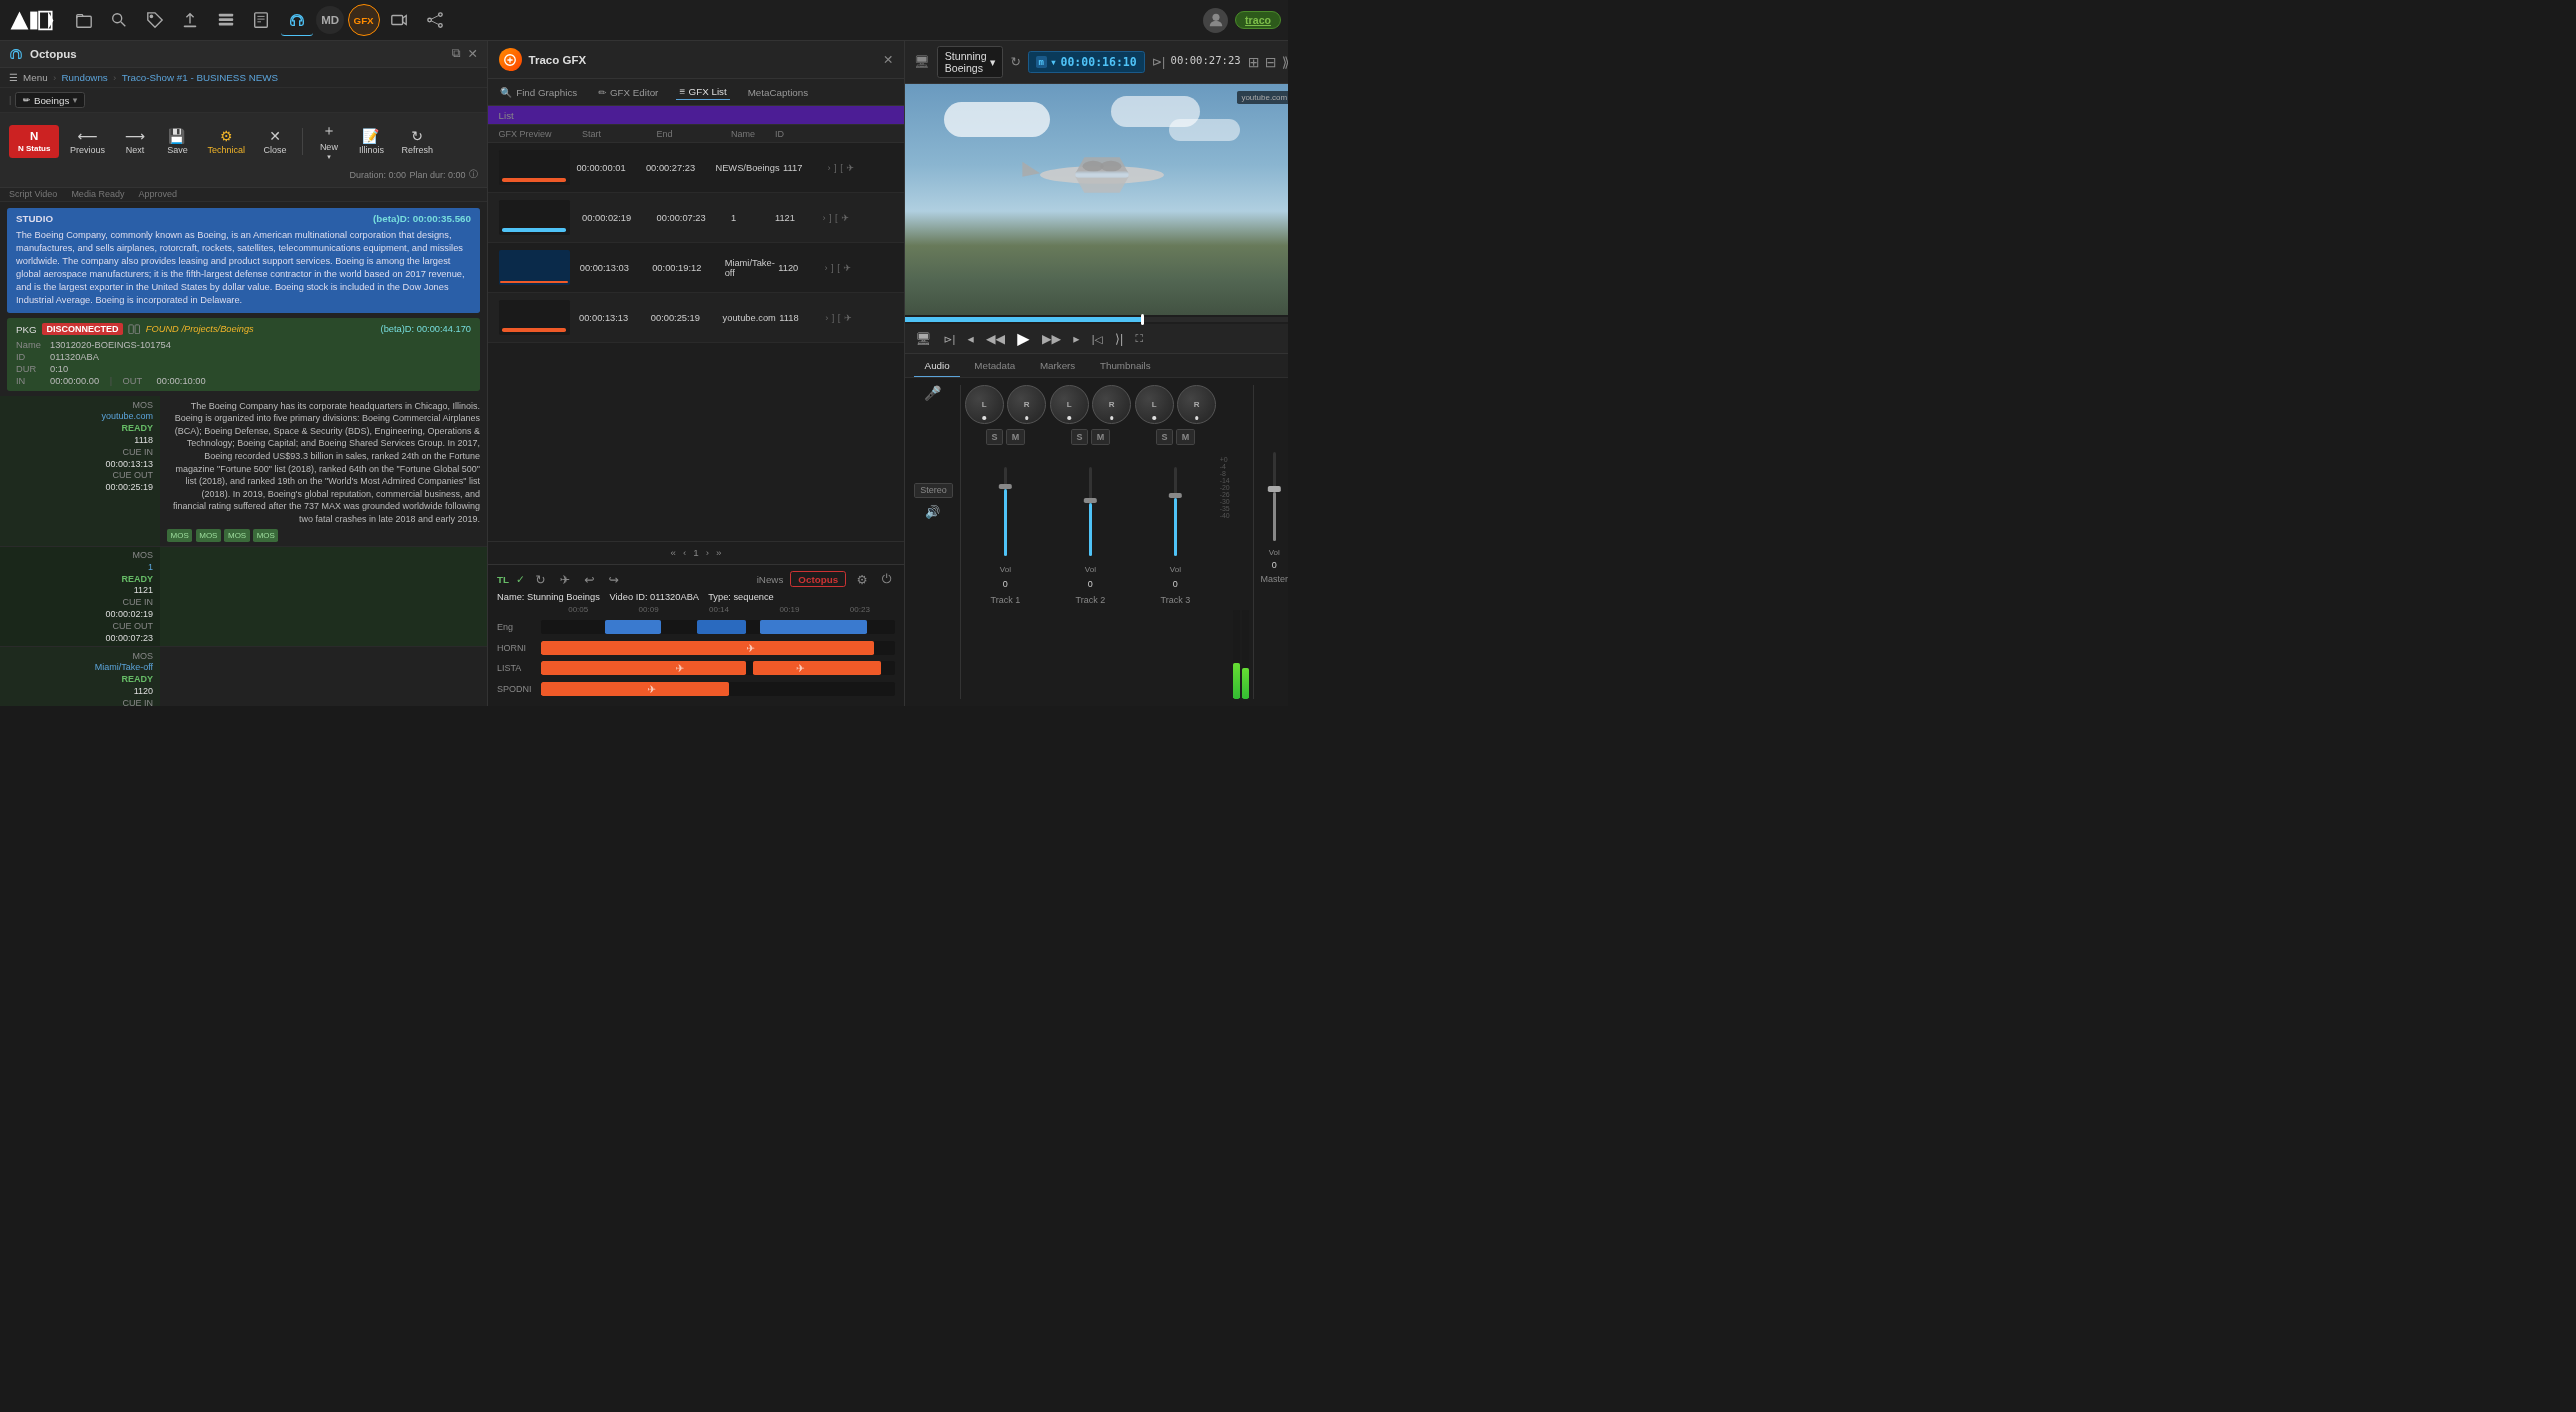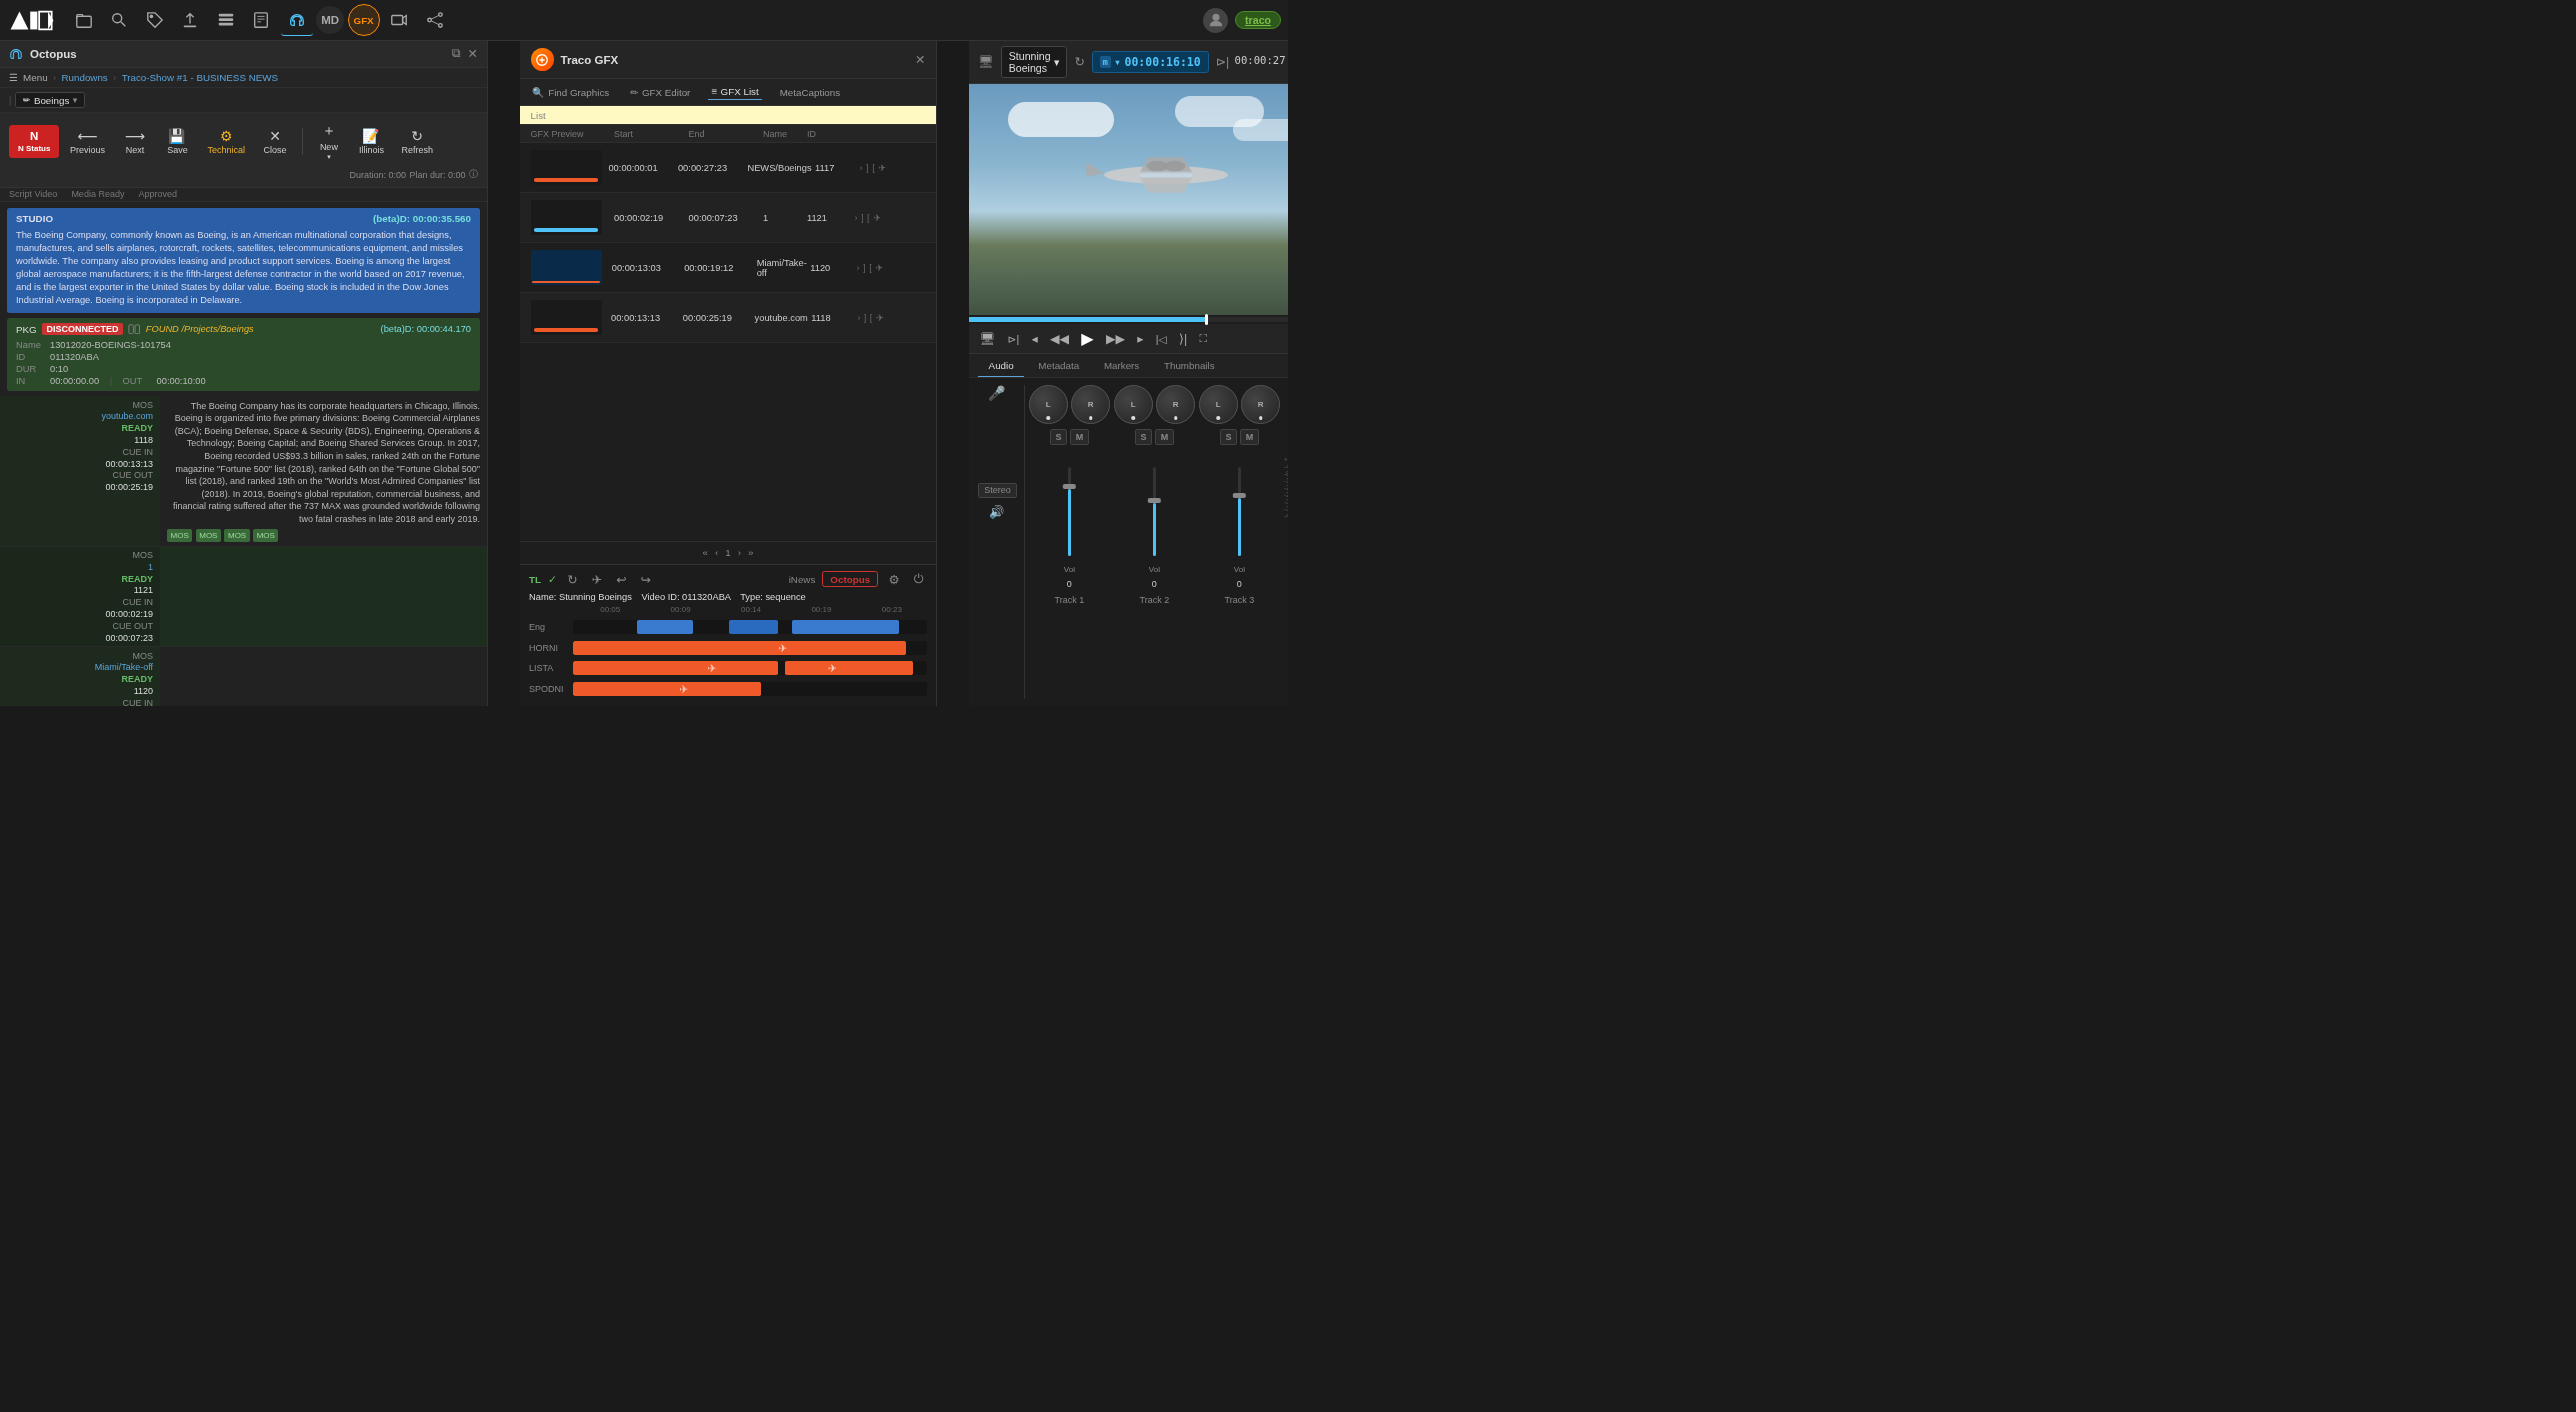--- a/index.html
+++ b/index.html
@@ -71,21 +71,20 @@
       color: #7dbe4a;
       font-size: 10.6px;
       font-weight: bold;
       text-decoration: underline;
     }
 
     
     .main-layout {
       display: flex;
       height: calc(706px - 41px);
-      gap: 32px;
     }
 
     
     .left-panel {
       width: 488px;
       background: #222;
       border-right: 0.9px solid #333;
       display: flex;
       flex-direction: column;
       flex-shrink: 0;
@@ -331,21 +330,21 @@
     }
     .gfx-nav-item.active {
       color: #ddd;
       border-bottom: 1.8px solid #5ba3d9;
     }
 
     .gfx-list-header {
       padding: 3.5px 10.6px;
       font-size: 9.8px;
       color: #888;
-      background: #fef9c3;
+      background: #4c1d95;
       border-bottom: 0.9px solid #2e2e2e;
     }
     .gfx-table-header {
       display: flex;
       padding: 3.5px 10.6px;
       background: #252525;
       border-bottom: 0.9px solid #2e2e2e;
       font-size: 9px;
       color: #777;
       gap: 3.5px;

